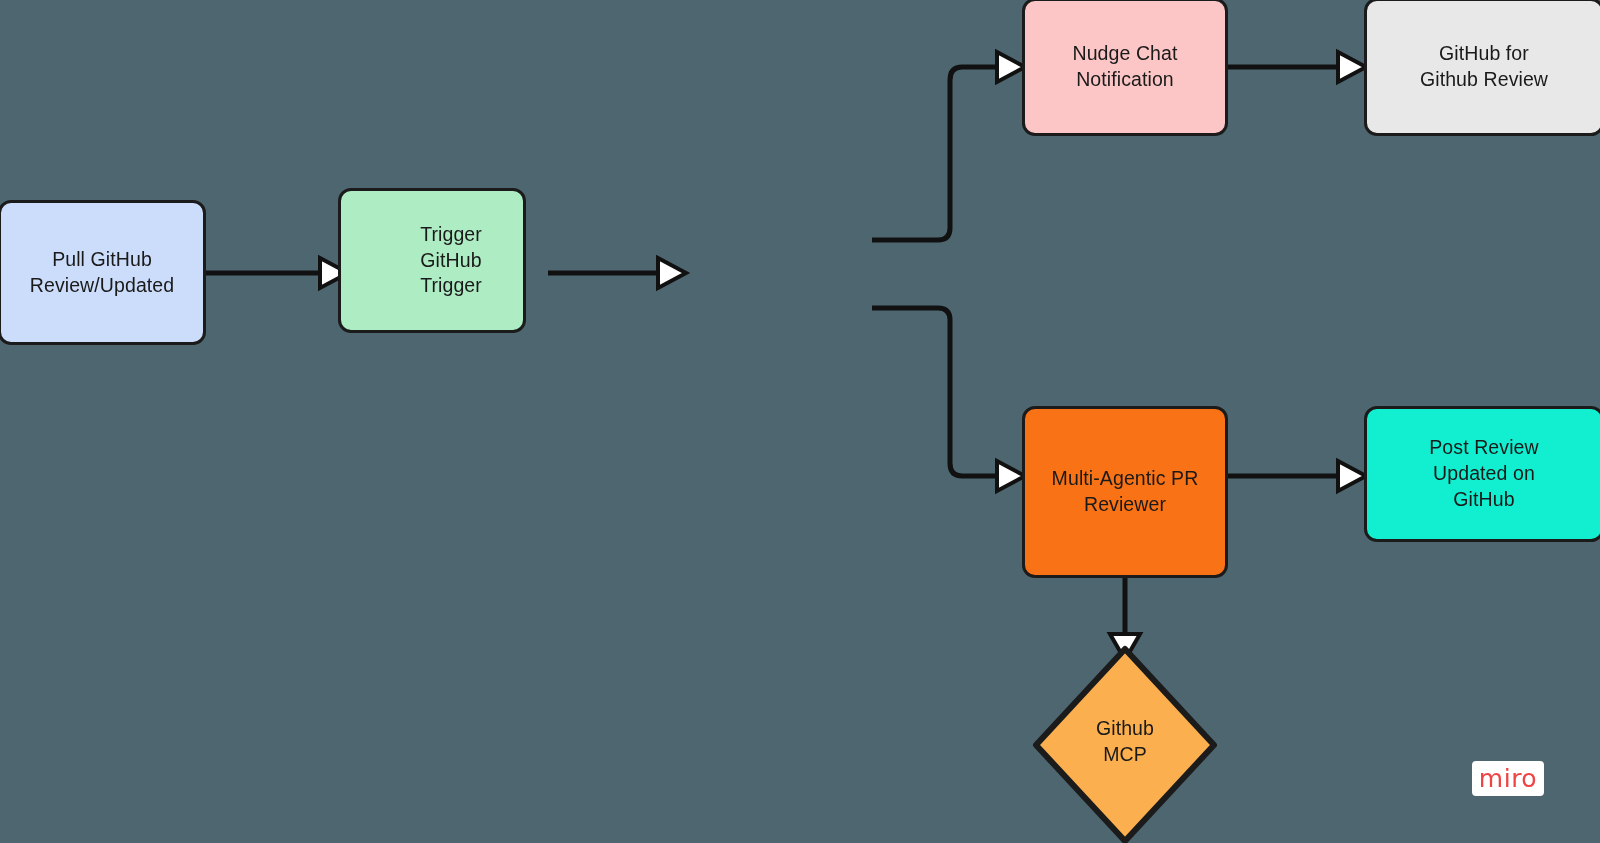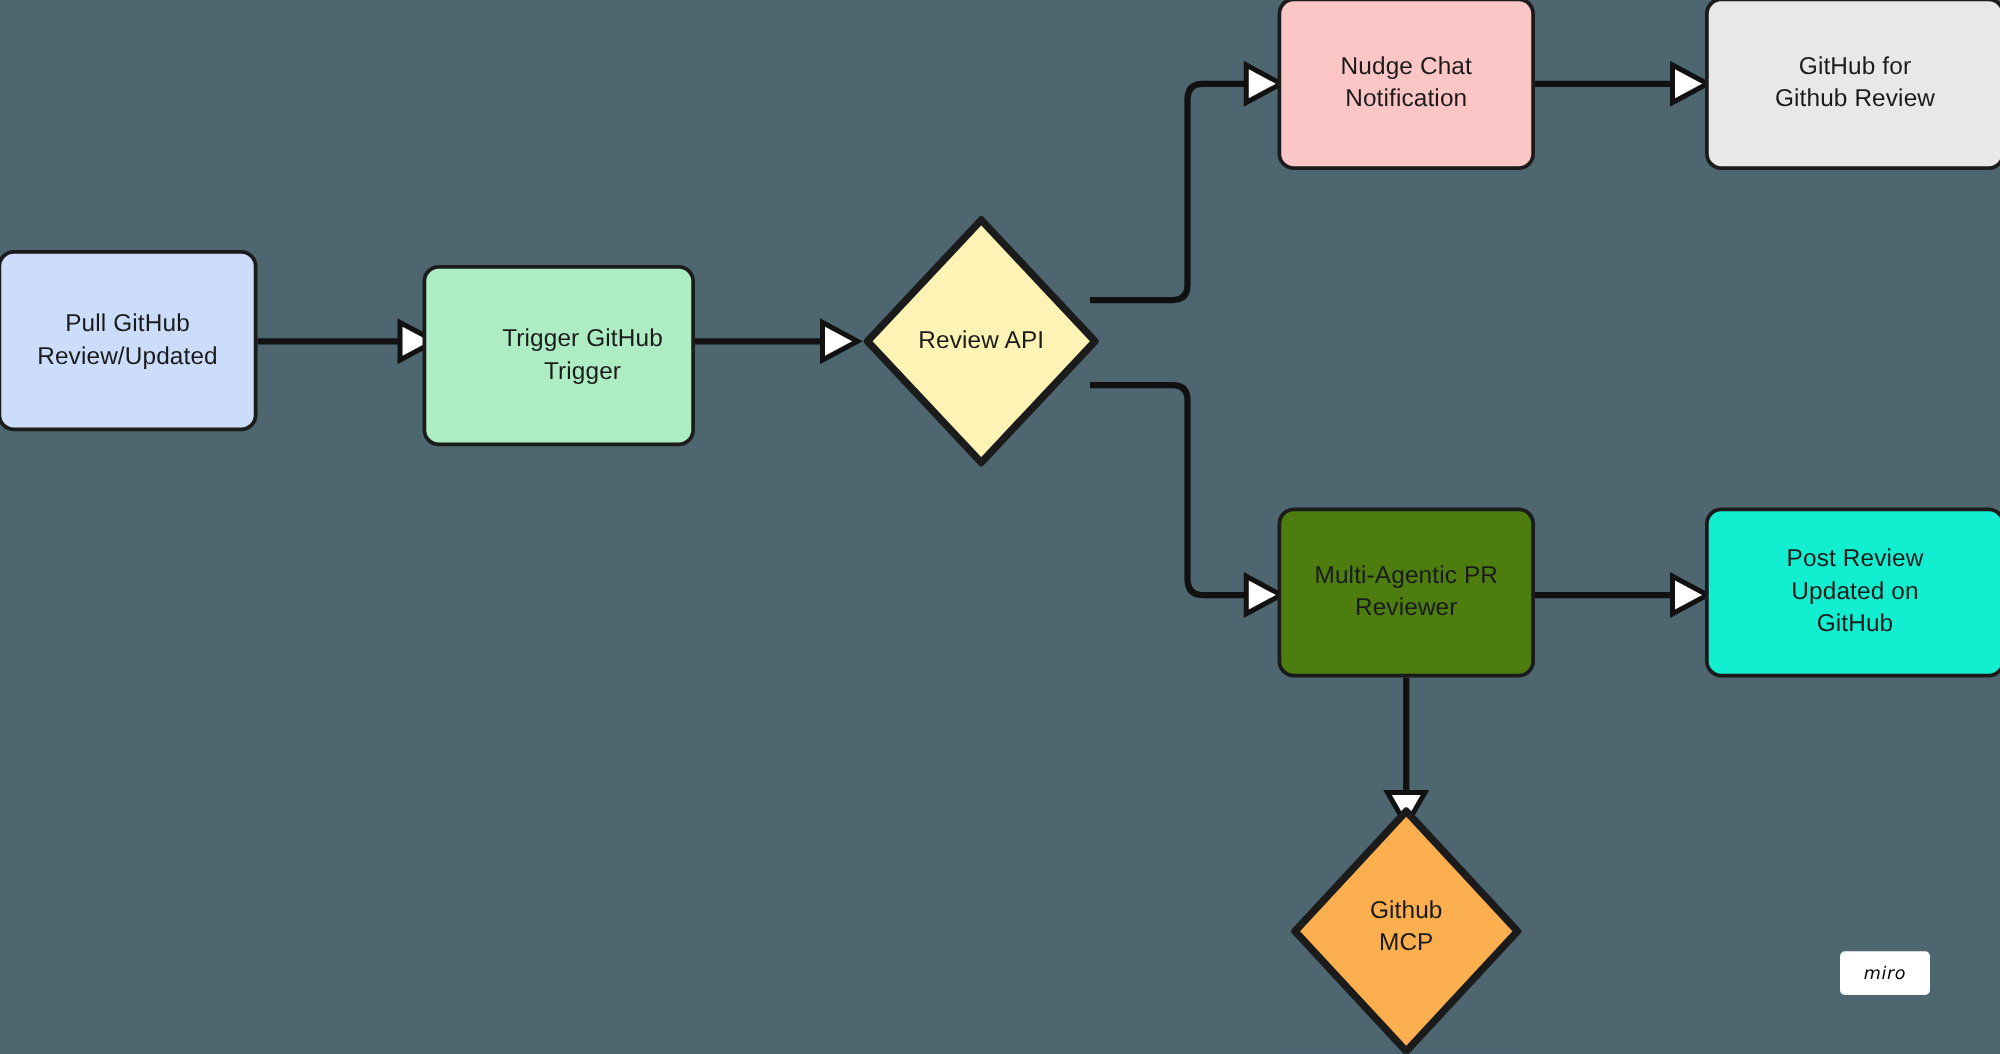--- a/index.html
+++ b/index.html
@@ -82,25 +82,24 @@
     width: 72px;
     height: 35px;
     background: #ffffff;
     border-radius: 4px;
     display: flex;
     align-items: center;
     justify-content: center;
     z-index: 5;
   }
   #miro-watermark .wm-text {
-    color: #000000;
-    font-size: 14px;
+    color: #ef4444;
+    font-size: 25px;
     letter-spacing: 0.5px;
     font-family: "DejaVu Sans", sans-serif;
-    font-style: italic;
   }
 </style>
 </head>
 <body>
 
 <div id="board">
 
   <svg id="edges" viewBox="0 0 1600 843" width="1600" height="843" xmlns="http://www.w3.org/2000/svg">
 
     <g stroke="#111111" stroke-width="5" fill="none" stroke-linecap="butt" stroke-linejoin="round">
@@ -131,51 +130,43 @@
     </g>
   </svg>
 
   <div class="node box" style="left:-2px; top:200px; width:208px; height:145px; background:#ccddfb;">
     <div>
       <span class="label">Pull GitHub</span>
       <span class="label">Review/Updated</span>
     </div>
   </div>
 
-  <div class="node box" style="left:338px; top:212px; width:218px; height:145px; background:#aeedc4;padding-left:48px;">
+  <div class="node box" style="left:338px; top:188px; width:188px; height:145px; background:#aeedc4;padding-left:48px;">
     <div>
       <span class="label">Trigger GitHub</span>
       <span class="label">Trigger</span>
     </div>
   </div>
 
-  <div class="node diamond" style="left:690px; top:172px; width:190px; height:202px;">
-    <svg class="dia-shape" viewBox="0 0 190 202" preserveAspectRatio="none">
-      <polygon points="95,4 186,101 95,198 4,101" fill="#fdf3b4" stroke="#1b1b1b" stroke-width="6" stroke-linejoin="round"></polygon>
-    </svg>
-    <div class="dia-label">
-      <span class="label">Review API</span>
-    </div>
-  </div>
 
   <div class="node box" style="left:1022px; top:-2px; width:206px; height:138px; background:#fcc6c6;">
     <div>
       <span class="label">Nudge Chat</span>
       <span class="label">Notification</span>
     </div>
   </div>
 
   <div class="node box" style="left:1364px; top:-2px; width:240px; height:138px; background:#e8e8e8;">
     <div>
       <span class="label">GitHub for</span>
       <span class="label">Github Review</span>
     </div>
   </div>
 
-  <div class="node box" style="left:1022px; top:406px; width:206px; height:136px; background:#4d7c0f;">
+  <div class="node box" style="left:1022px; top:406px; width:206px; height:172px; background:#f97316;">
     <div>
       <span class="label">Multi-Agentic PR</span>
       <span class="label">Reviewer</span>
     </div>
   </div>
 
   <div class="node box" style="left:1364px; top:406px; width:240px; height:136px; background:#12efd0;">
     <div>
       <span class="label">Post Review</span>
       <span class="label">Updated on</span>

